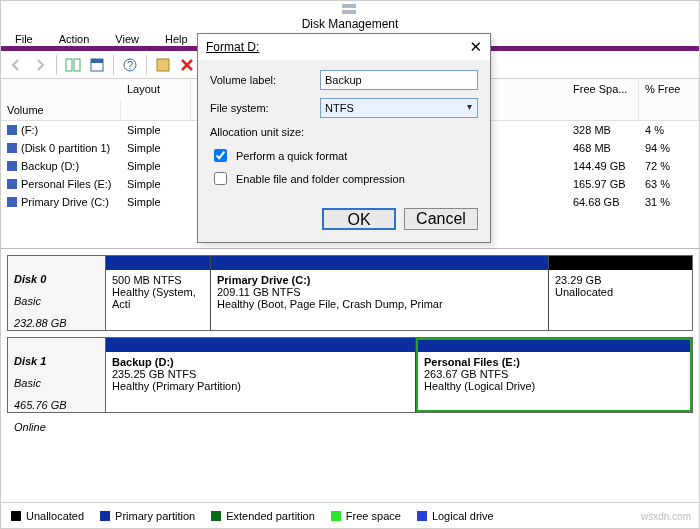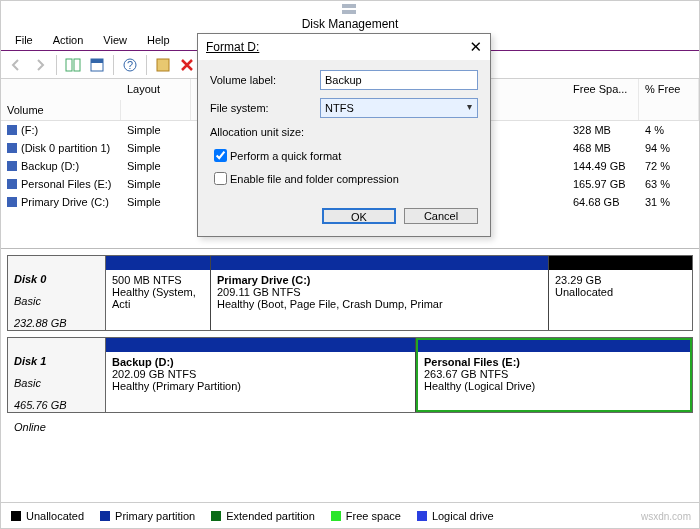--- a/index.html
+++ b/index.html
@@ -1,21 +1,21 @@
 <!DOCTYPE html>
 <html><head>
 <meta charset="utf-8">
 <style>
   * { box-sizing: border-box; font-family: 'Segoe UI', Tahoma, sans-serif; font-size: 11px; }
   body { margin: 0; background: #fff; width: 700px; height: 529px; overflow: hidden; border: 1px solid #ccc; position: relative; }
   .titlebar { display: flex; align-items: center; height: 28px; padding: 0 4px; flex-direction: column; }
   .titlebar .icon { width: 16px; height: 16px; margin: 0 6px 0 4px; display:inline-flex; align-items:center; justify-content:center;}
   .titlebar .title { flex: 1; font-size: 12px; }
   .winbtn { width: 40px; height: 28px; display:flex; align-items:center; justify-content:center; color:#555;}
-  .menubar { display: flex; gap: 4px; padding: 2px 6px; border-bottom: 1px solid #701a75; height: 22px; align-items:flex-end;}
+  .menubar { display: flex; gap: 10px; padding: 2px 6px; border-bottom: 5px solid #701a75; height: 22px; align-items:flex-start;}
   .menubar span { padding: 2px 8px; }
   .toolbar { display:flex; gap:2px; padding:3px 4px; border-bottom:1px solid #d0d0d0; align-items:center; height:28px;}
   .tbbtn { width:22px; height:22px; border:1px solid transparent; display:flex; align-items:center; justify-content:center;}
   .tbbtn svg{width:16px;height:16px;}
   .tsep{width:1px;height:20px;background:#ccc;margin:0 3px;}
   .split-top { height: 170px; border-bottom:1px solid #bbb; font-size:11px;}
   .vhead { display:flex; background:#fcfcfc; border-bottom:1px solid #e0e0e0;}
   .vhead .vc { padding:4px 6px; border-right:1px solid #e8e8e8;}
   .vrow { display:flex; padding:1px 0;}
   .vrow .vc { padding:2px 6px;}
@@ -46,23 +46,23 @@
   .dlgtitle{display:flex;align-items:center;height:26px;padding:0 8px;background:#fff;}
   .dlgtitle .t{flex:1;font-size:12px;text-decoration:underline;}
   .dlgclose{font-size:15px;cursor:default;}
   .dlgbody{padding:10px 12px 4px;}
   .dlgrow{display:flex;align-items:center;margin-bottom:8px;}
   .dlgrow label{width:110px;}
   .inp,.sel{flex:1;height:20px;border:1px solid #7a9ccf;background:#fff;padding:1px 4px;font-size:11px;}
   .sel{appearance:none; background:#e7f1ff;}
   .selwrap{position:relative;flex:1;display:flex;}
   .selwrap::after{content:"▾";position:absolute;right:6px;top:3px;color:#333;font-size:10px;pointer-events:none;}
-  .chkrow{display:flex;align-items:center;margin:4px 0;}
+  .chkrow{display:flex;align-items:center;gap:6px;margin:4px 0;}
   .dlgbtns{display:flex;justify-content:flex-end;gap:8px;padding:12px;}
-  .dlgbtns button{width:74px;height:16px;border:1px solid #888;background:#e9e9e9;font-size:11px;}
+  .dlgbtns button{width:74px;height:22px;border:1px solid #888;background:#e9e9e9;font-size:16px;}
   .dlgbtns .primary{border:2px solid #2a74d0;background:#e9e9e9;}
   select.plain{background:#fff;}
 </style>
 </head>
 <body>
 
 <div class="titlebar">
   <span class="icon">
     <svg viewBox="0 0 16 16">
         <rect x="1" y="3" width="14" height="4" fill="#aeb8c6"></rect>
@@ -222,21 +222,21 @@
   <div class="diskrow">
     <div class="disklabel">
       <div class="dicon"></div>
       <b>Disk 1</b>
       <span>Basic</span>
       <span>465.76 GB</span>
       <span>Online</span>
     </div>
     <div class="part" style="width:310px">
         <div class="parthead ph-blue"></div>
-        <div class="partbody"><b>Backup  (D:)</b><div>202.09 GB NTFS</div><div>Healthy (Primary Partition)</div></div>
+        <div class="partbody"><b>Backup  (D:)</b><div>235.25 GB NTFS</div><div>Healthy (Primary Partition)</div></div>
       </div>
     <div class="part selpart" style="flex:1;border-right:none;border-left:2px solid #0a8c1f">
         <div class="parthead ph-blue"></div>
         <div class="partbody"><b>Personal Files  (E:)</b><div>263.67 GB NTFS</div><div>Healthy (Logical Drive)</div></div>
       </div>
   </div>
 </div>
 
 <div class="legend">
   <div class="lg">

